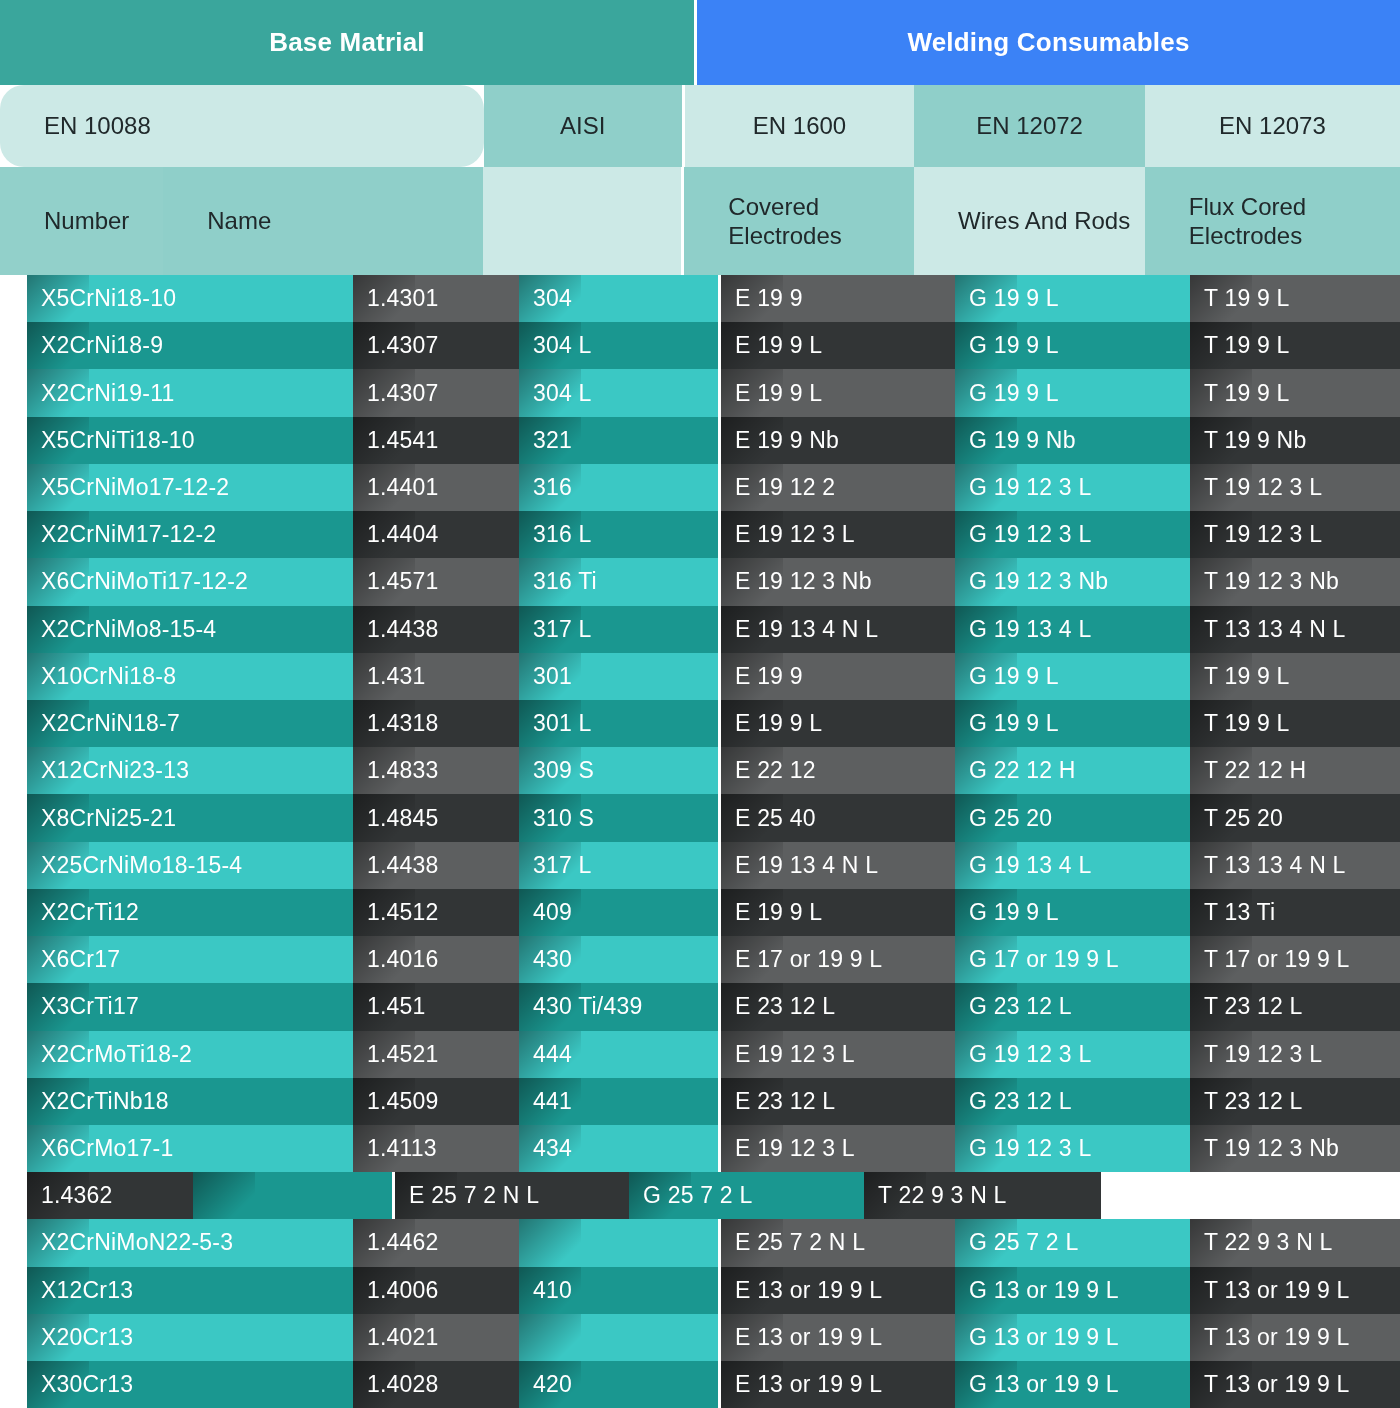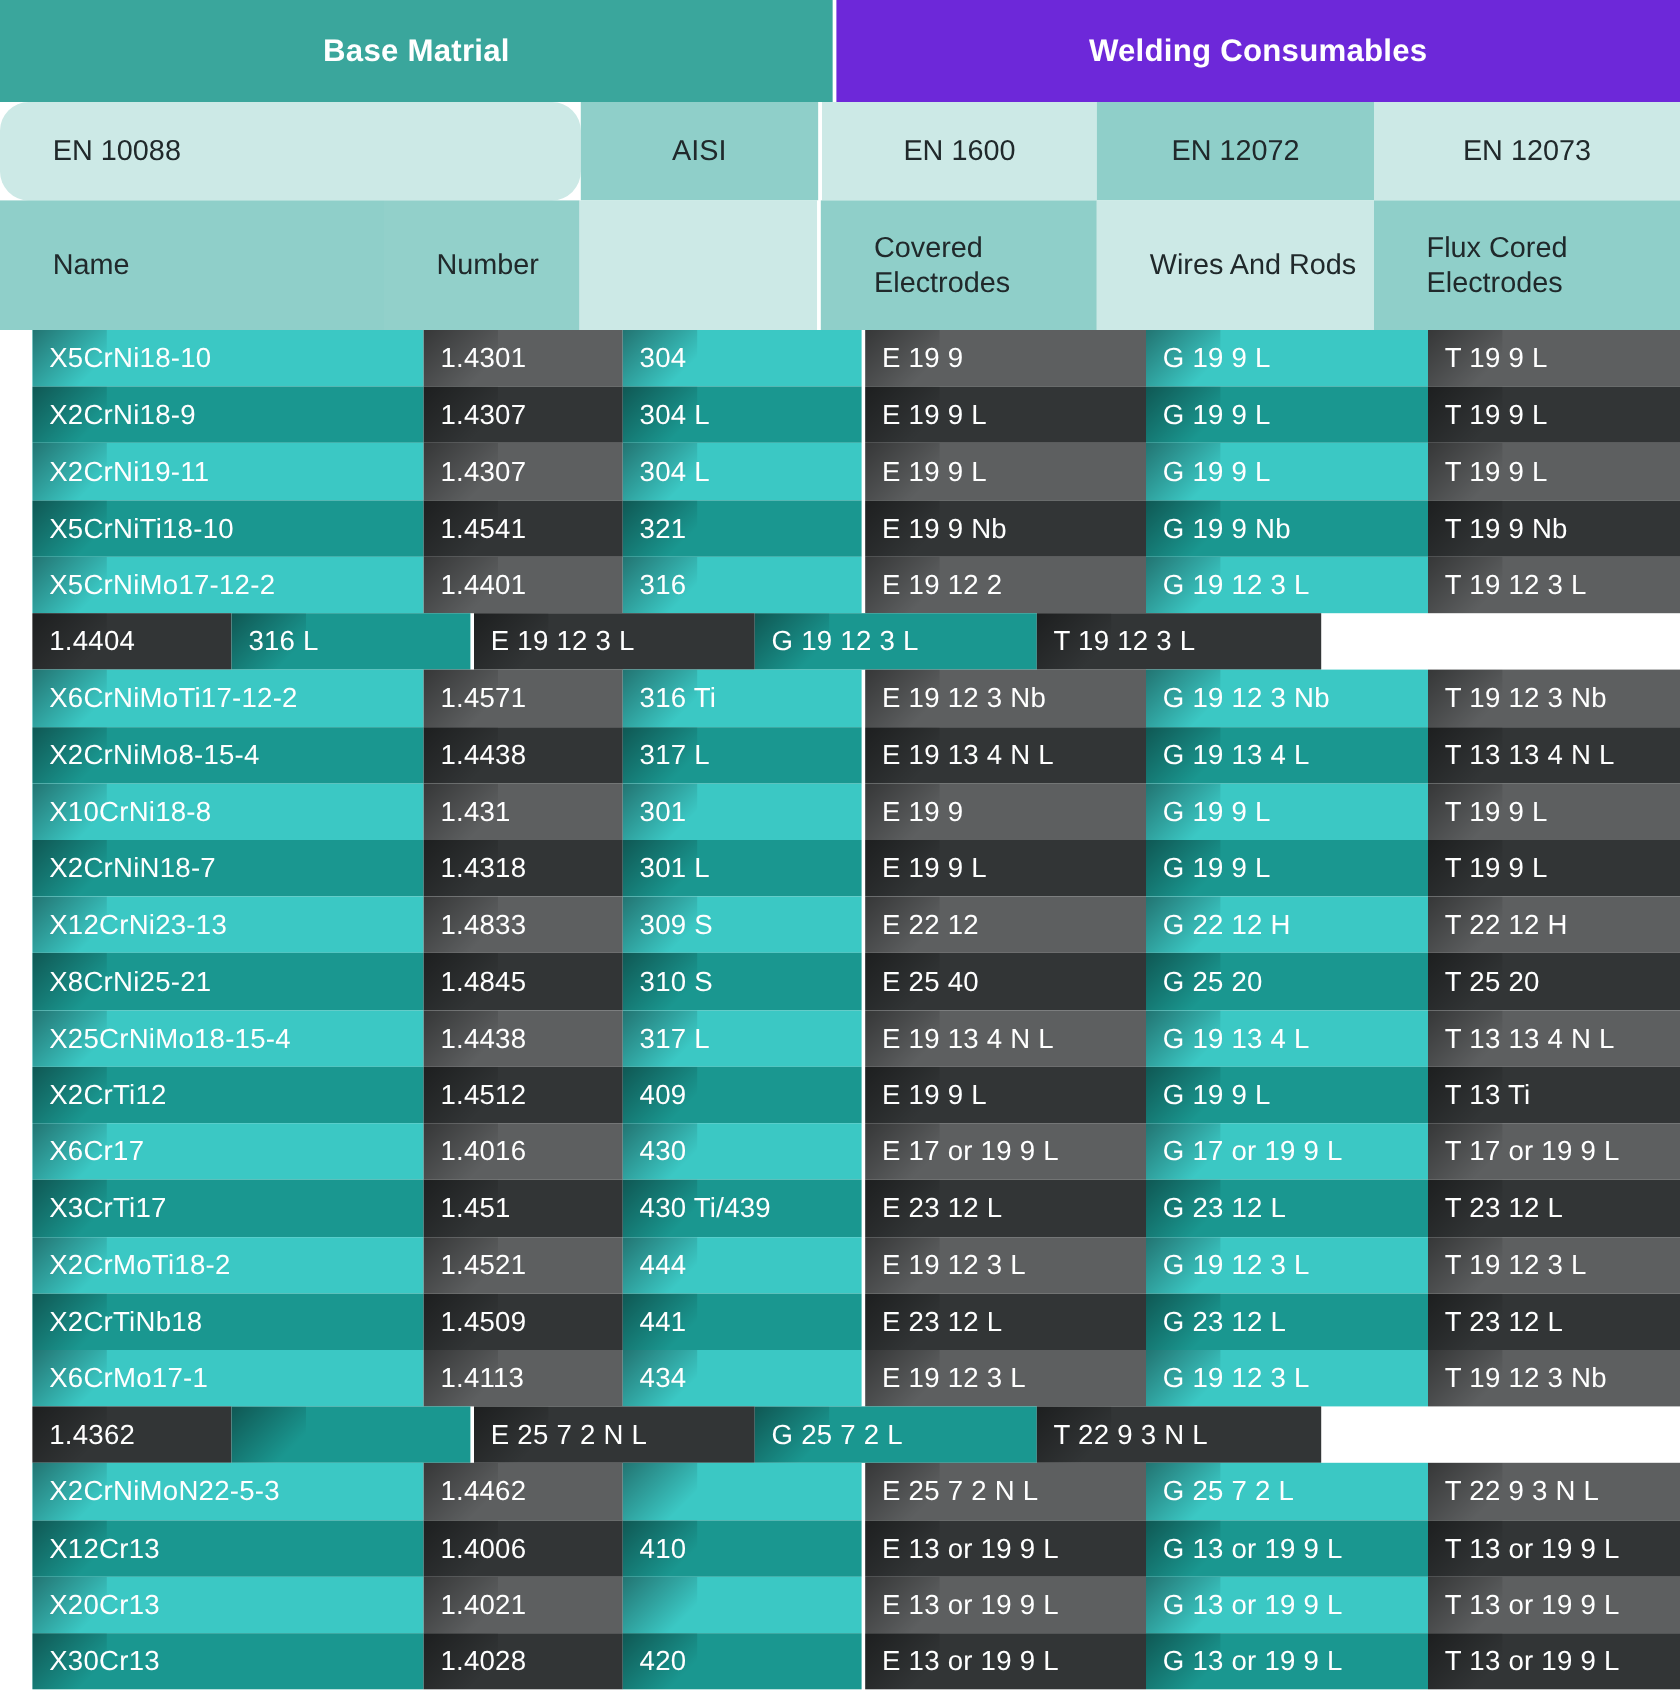--- a/index.html
+++ b/index.html
@@ -27,21 +27,21 @@
     display:flex;
     align-items:center;
     justify-content:center;
     color:#ffffff;
     font-size:26px;
     font-weight:bold;
     letter-spacing:.2px;
   }
   .grp-base{width:694px;background:#3aa69c;}
   .grp-gap{width:3px;background:#ffffff;}
-  .grp-weld{width:703px;background:#6d28d9;}
+  .grp-weld{width:703px;background:#3b82f6;}
 
   .hdr-std{
     display:flex;
     height:82px;
     flex:0 0 82px;
   }
   .hdr-sub{
     display:flex;
     height:108px;
     flex:0 0 108px;
@@ -133,22 +133,22 @@
   <div class="hdr-std">
     <div class="hc pale c-en10088">EN 10088</div>
     <div class="hc ctr mid c-aisi">AISI</div>
     <div class="c-gapA"></div>
     <div class="hc ctr pale c-en1600">EN 1600</div>
     <div class="hc ctr mid c-en12072">EN 12072</div>
     <div class="hc ctr pale c-en12073">EN 12073</div>
   </div>
 
   <div class="hdr-sub">
+    <div class="hc mid2 c-num">Number</div>
     <div class="hc mid c-name">Name</div>
-    <div class="hc mid2 c-num">Number</div>
     <div class="hc pale c-aisi"></div>
     <div class="c-gapA"></div>
     <div class="hc mid c-en1600">Covered Electrodes</div>
     <div class="hc pale c-en12072">Wires And Rods</div>
     <div class="hc mid c-en12073">Flux Cored Electrodes</div>
   </div>
 
   <div class="tbody" id="tbody">
       <div class="row">
         <div class="cell w-name tealA">
@@ -249,20 +249,23 @@
           <span>E 19 12 2</span>
         </div>
         <div class="cell w-e12072 tealA">
           <span>G 19 12 3 L</span>
         </div>
         <div class="cell w-e12073 grayA">
           <span>T 19 12 3 L</span>
         </div>
       </div>
       <div class="row">
+        <div class="cell w-name tealB">
+          <span>X2CrNiM17-12-2</span>
+        </div>
         <div class="cell w-num grayB">
           <span>1.4404</span>
         </div>
         <div class="cell w-aisi tealB">
           <span>316 L</span>
         </div>
         <div class="spacer"></div>
         <div class="cell w-e1600 grayB">
           <span>E 19 12 3 L</span>
         </div>

